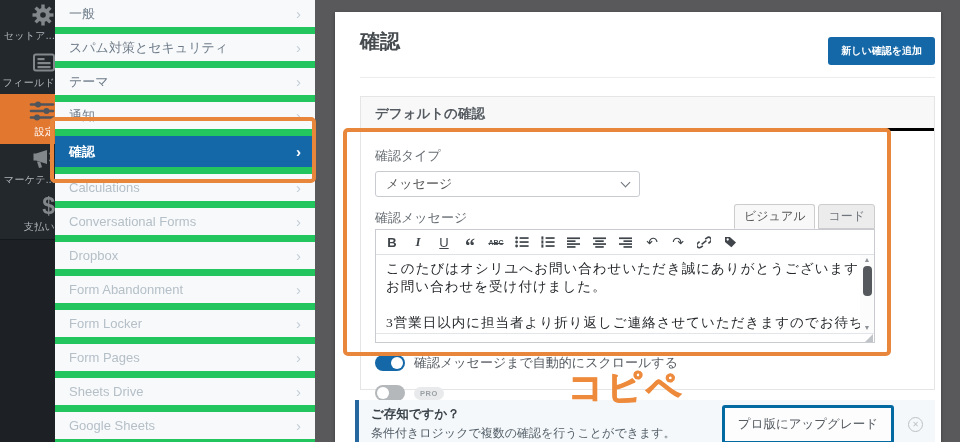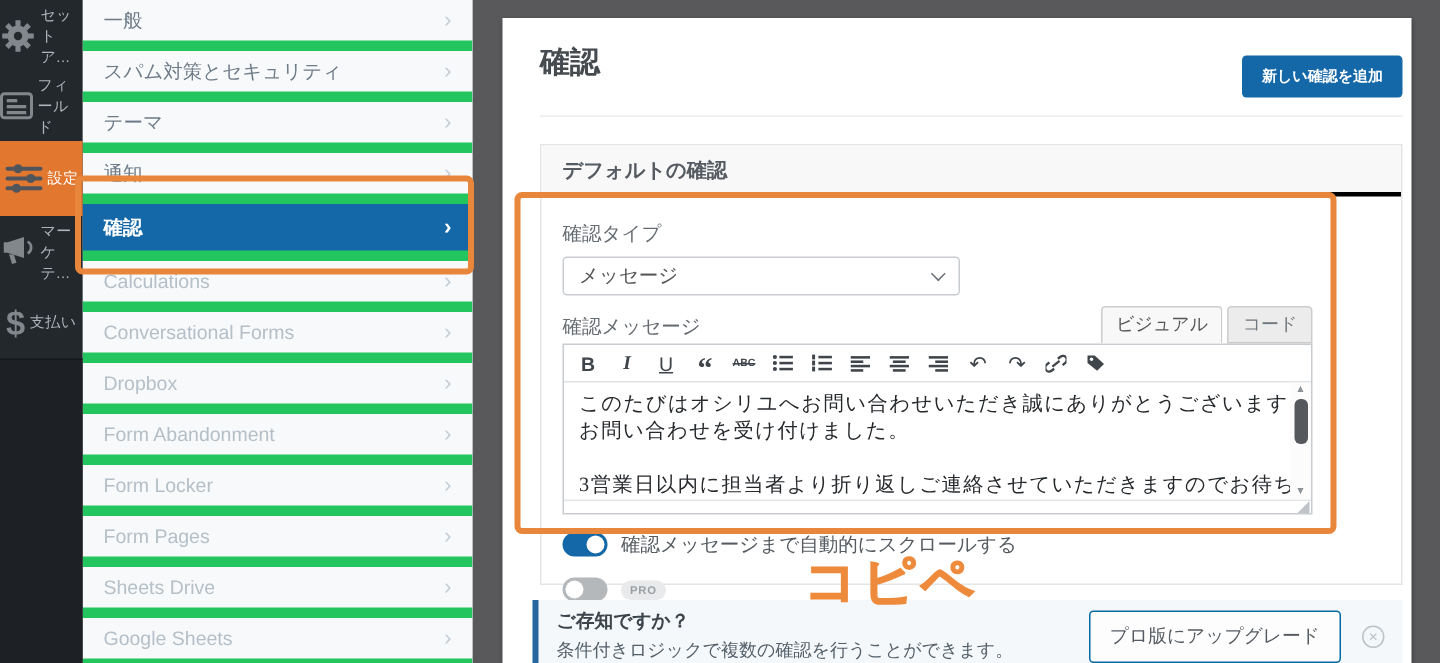--- a/index.html
+++ b/index.html
@@ -1,21 +1,21 @@
 <!DOCTYPE html>
 <html><head>
 <meta charset="utf-8">
 <style>
   * { margin:0; padding:0; box-sizing:border-box; }
   html,body { width:960px; height:442px; overflow:hidden; }
   body { position:relative; background:#59595c; font-family:"Liberation Sans",sans-serif; }
 
   
   .dark-sidebar { position:absolute; left:0; top:0; width:55px; height:442px; background:#23282d; z-index:2; }
-  .dark-item { height:47px; display:flex; flex-direction:row; align-items:center; justify-content:center; gap:3px; cursor:pointer; }
+  .dark-item { height:47px; display:flex; flex-direction:column; align-items:flex-end; justify-content:center; gap:3px; cursor:pointer; }
   .dark-item.active { background:#e27730; height:50px; }
   .dark-icon { display:flex; align-items:center; justify-content:center; height:22px; }
   .dark-label { font-size:10px; color:#b0b5ba; letter-spacing:0.3px; }
   .dark-item.active .dark-label { color:#fff; }
   .dollar-glyph { font-size:23px; font-weight:bold; color:#82878c; line-height:20px; }
   .dark-bottom { position:absolute; left:0; top:239px; width:55px; bottom:0; background:#1d2125; border-top:1px solid #15181b; }
 
   
   .menu-sidebar { position:absolute; left:55px; top:0; width:260px; height:442px; background:#f8f9fb; overflow:hidden; z-index:1; }
   .menu-item { height:34px; flex-shrink:0; display:flex; align-items:center; padding:0 14px; border-bottom:7px solid #22c55e; font-size:13px; color:#6e7c89; cursor:pointer; background:#f8f9fb; }
@@ -74,28 +74,28 @@
   .tog.off { background:#b5b8bb; }
   .tog::after { content:""; position:absolute; top:2px; width:12px; height:12px; border-radius:50%; background:#fff; }
   .tog.on::after { right:2px; }
   .tog.off::after { left:2px; }
   .pro-badge { background:#e9eaeb; color:#9aa0a5; font-size:7.5px; font-weight:bold; border-radius:7px; padding:2px 6px; letter-spacing:0.5px; }
 
   .notice { position:absolute; left:20px; right:6px; top:388px; height:48px; background:#f4f8fa; border-left:4px solid #26679f; display:flex; align-items:center; padding:4px 10px 4px 12px; }
   .notice-text { flex:1; }
   .notice-title { font-size:12.5px; font-weight:bold; color:#3b434b; margin-bottom:2px; }
   .notice-body { font-size:12px; color:#55606a; }
-  .upgrade-btn { background:#fdfdfd; border:1px solid #0369a1; border-radius:3px; padding:8px 13px; font-size:12.5px; color:#555b61; white-space:nowrap; margin-right:14px; cursor:pointer; font-family:"Liberation Sans",sans-serif; }
+  .upgrade-btn { background:#fdfdfd; border:3px solid #0369a1; border-radius:3px; padding:8px 13px; font-size:12.5px; color:#555b61; white-space:nowrap; margin-right:14px; cursor:pointer; font-family:"Liberation Sans",sans-serif; }
   .dismiss { width:15px; height:15px; border:1.5px solid #bcc1c5; border-radius:50%; color:#bcc1c5; font-size:8px; display:flex; align-items:center; justify-content:center; margin-right:2px; cursor:pointer; flex-shrink:0; }
 
   
   .anno { position:absolute; border:4px solid #e8873c; border-radius:5px; pointer-events:none; z-index:50; }
   .anno-box1 { left:50px; top:117px; width:266px; height:66px; }
   .anno-box2 { left:343px; top:128px; width:548px; height:228px; }
-  .anno-label { position:absolute; left:536px; top:364px; z-index:51; font-family:"DejaVu Sans",sans-serif; font-size:35px; font-weight:bold; color:#ee8a3c; letter-spacing:3px; pointer-events:none; -webkit-text-stroke:1px #ee8a3c; }
+  .anno-label { position:absolute; left:568px; top:364px; z-index:51; font-family:"DejaVu Sans",sans-serif; font-size:35px; font-weight:bold; color:#ee8a3c; letter-spacing:3px; pointer-events:none; -webkit-text-stroke:1px #ee8a3c; }
 </style>
 </head>
 <body>
 
 <nav class="dark-sidebar">
   <div>
 
       <div class="dark-item">
         <span class="dark-icon">
           <svg width="24" height="24" viewBox="-12 -12 24 24">

